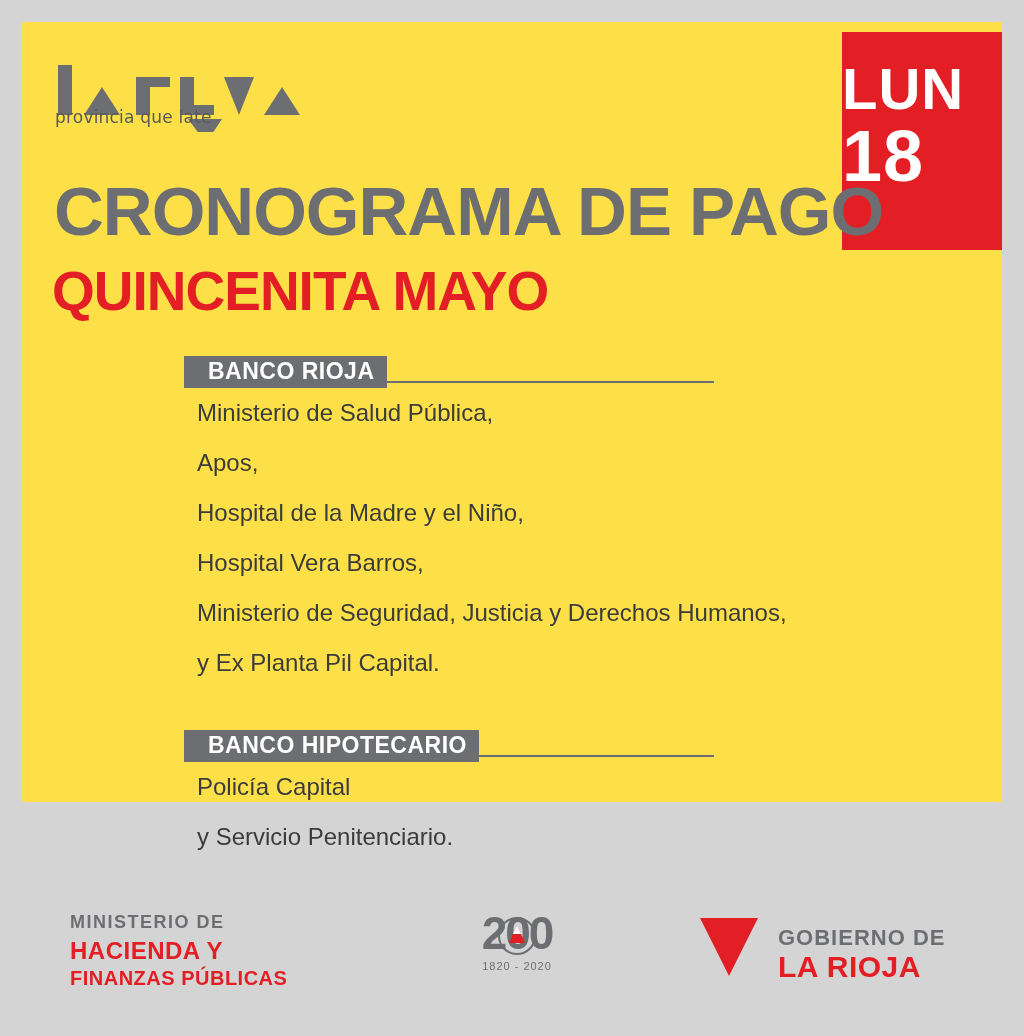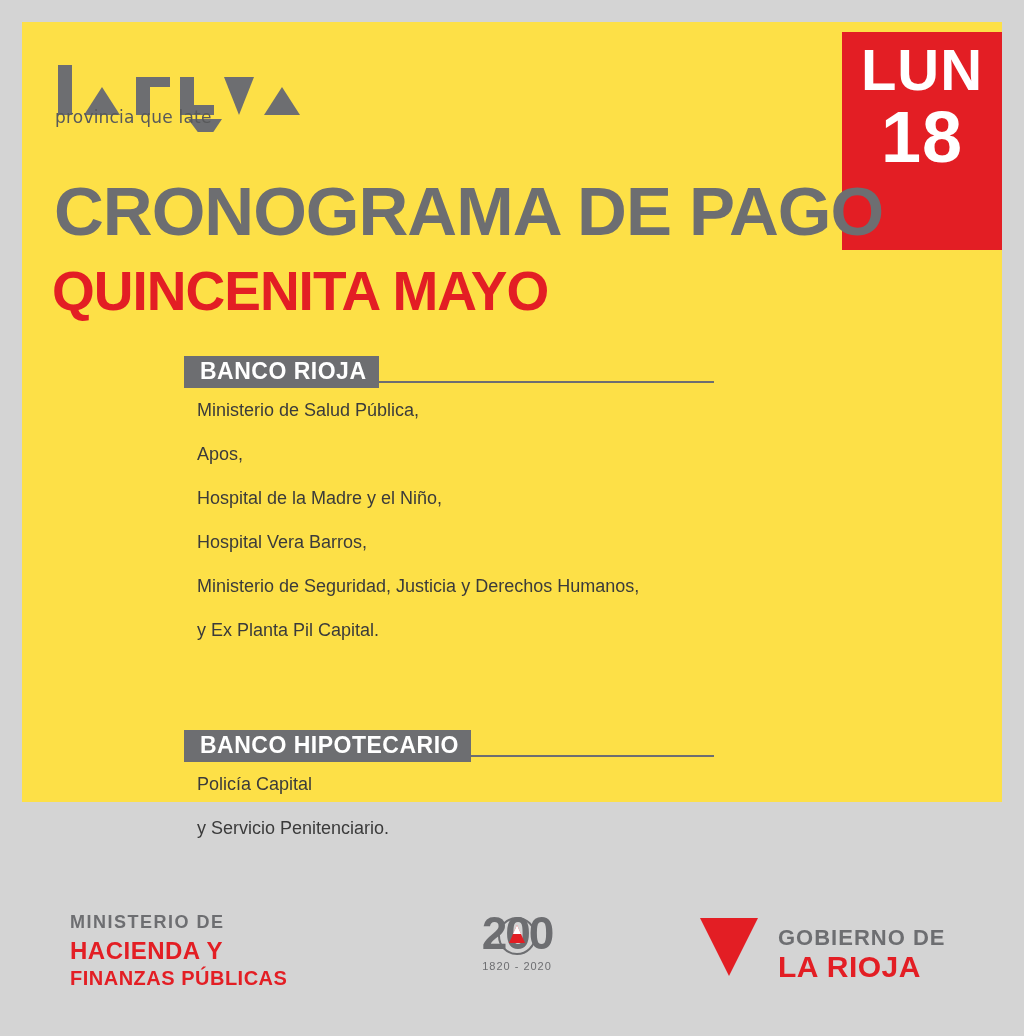--- a/index.html
+++ b/index.html
@@ -43,23 +43,23 @@
 
   
   .day-badge {
     position: absolute;
     right: 0;
     top: 10px;
     width: 160px;
     height: 218px;
     background: #e31e24;
     color: #ffffff;
-    text-align: center;
+    text-align: left;
     box-sizing: border-box;
-    padding-top: 8px;
+    padding-top: 27px;
   }
   .day-badge .dow {
     font-size: 58px;
     font-weight: bold;
     line-height: 1.05;
     letter-spacing: 1px;
   }
   .day-badge .dnum {
     font-size: 72px;
     font-weight: bold;
@@ -97,41 +97,41 @@
     position: relative;
     height: 32px;
   }
   .sec-head .label {
     display: inline-block;
     background: #6d6e71;
     color: #ffffff;
     font-size: 23px;
     font-weight: bold;
     letter-spacing: .5px;
-    padding: 4px 12px 5px 16px;
+    padding: 4px 12px 5px 24px;
     line-height: 1;
     position: relative;
     z-index: 2;
   }
   .sec-head .rule {
     position: absolute;
     left: 10px;
     top: 25px;
     width: 520px;
     height: 2px;
     background: #6d6e71;
     z-index: 1;
   }
   .sec-list {
     margin: 0;
     padding: 0;
     list-style: none;
   }
   .sec-list li {
-    font-size: 18px;
+    font-size: 24px;
     color: #3b3b3b;
     line-height: 1;
     padding: 13px 0 13px 13px;
     font-family: "Liberation Sans", sans-serif;
   }
 
   #section-rioja { top: 334px; }
   #section-hipotecario { top: 708px; }
 
   

